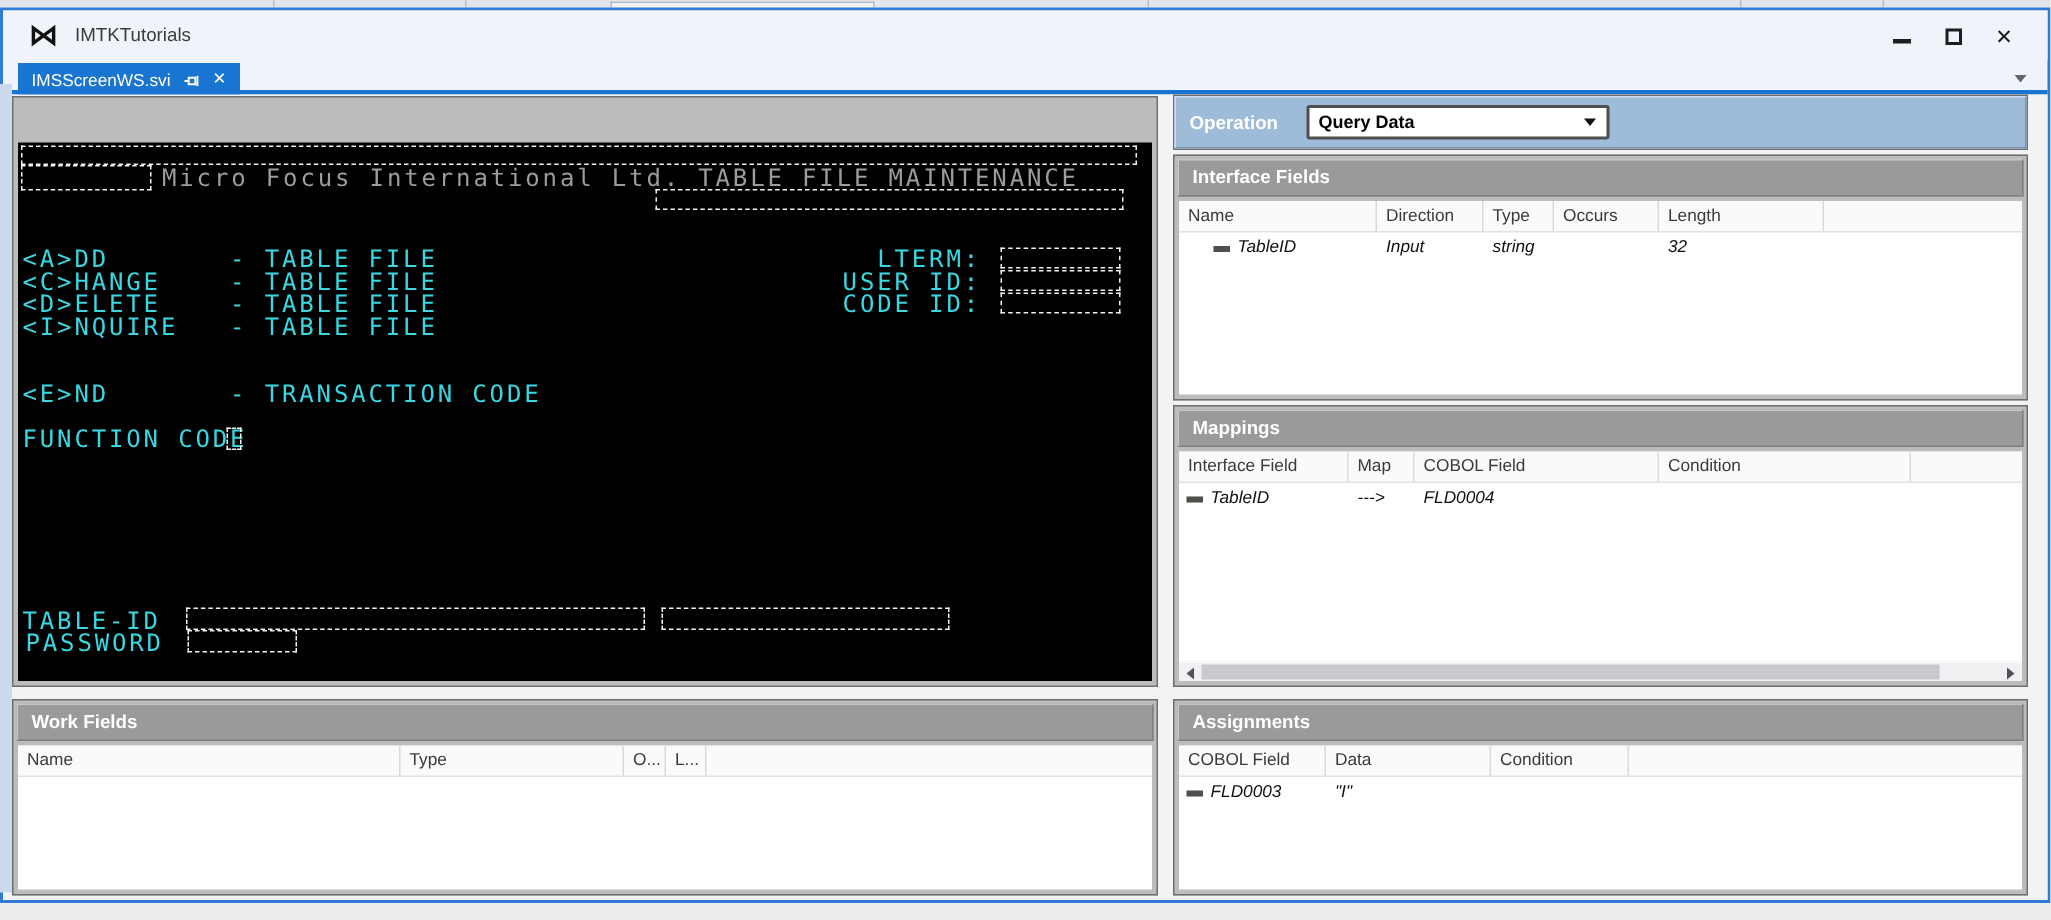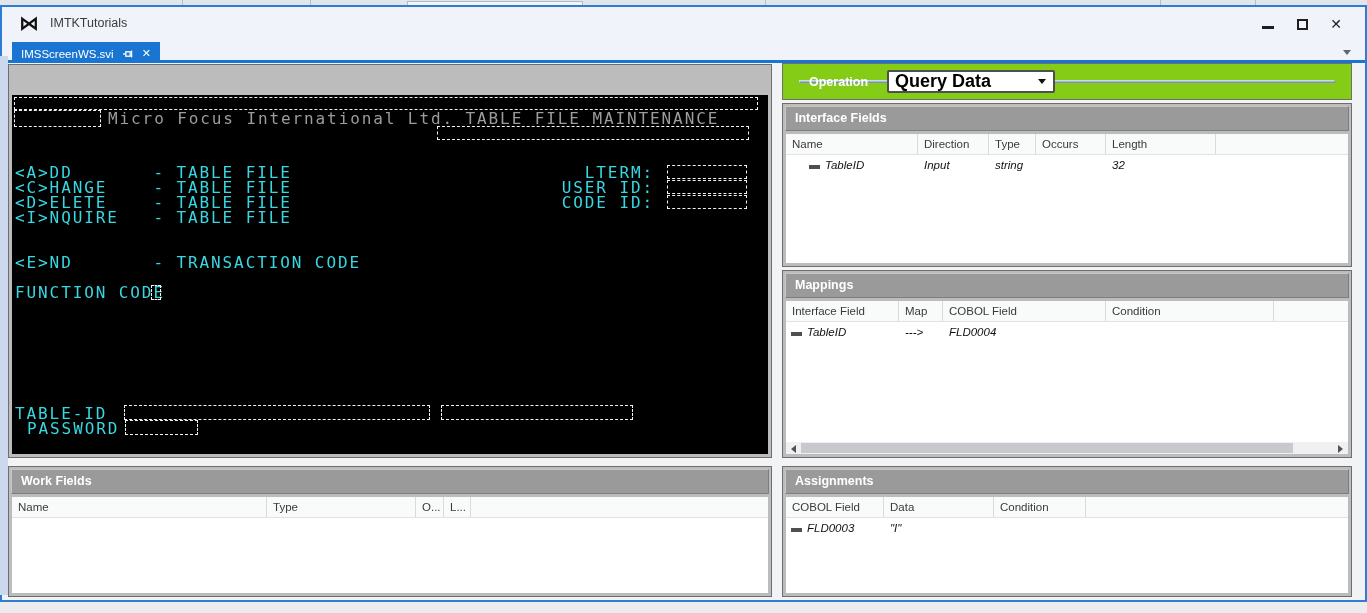--- a/index.html
+++ b/index.html
@@ -61,26 +61,26 @@
   .ghdr { display:flex; height:21px; background:#f9fafa; border-bottom:1px solid #e2e2e2; }
   .ghc { border-right:1px solid #d9dade; padding-left:6px; font-size:11.5px; line-height:20px;
          color:#3a3a3a; white-space:nowrap; overflow:hidden; }
   .ghc.fill { flex:1; border-right:none; }
   .grow { display:flex; height:20px; align-items:center; font-size:11.5px; color:#111; }
   .gc { padding-left:6px; white-space:nowrap; overflow:hidden;font-style:italic; }
   .ficon { display:inline-block; width:11px; height:4px; background:#f3f0e8;
            border:1px solid #504f4b; border-bottom:3px solid #504f4b; margin-right:5px; }
 
   
-  .opouter { position:absolute; background:#84cc16; border:1px solid #6e6e6e; padding:16px; }
+  .opouter { position:absolute; background:#f0abfc; border:1px solid #6e6e6e; padding:0; }
   .opbar { height:100%; background:#9fbbda; border:1px solid; border-color:#cbdaed #7d92aa #7d92aa #cbdaed;
            display:flex; align-items:center; }
   .oplabel { margin-left:9px; color:#fff; font-weight:bold; font-size:12.5px; width:70px; }
-  .combo { margin-left:8px; width:168px; height:23px; background:#fff; border:2px solid #4f4f4f;
-           border-radius:2px; font-weight:bold; font-size:18px; line-height:19px; padding-left:6px;
+  .combo { margin-left:8px; width:202px; height:23px; background:#fff; border:2px solid #4f4f4f;
+           border-radius:2px; font-weight:bold; font-size:12px; line-height:19px; padding-left:6px;
            position:relative; color:#000; }
   .combo-caret { position:absolute; right:7px; top:7px; width:0; height:0;
                  border-left:4px solid transparent; border-right:4px solid transparent;
                  border-top:5px solid #111; }
 
   
   .hscroll { position:absolute; left:3px; right:3px; bottom:3px; height:13px; background:#f0f0f2;
              border-top:1px solid #fff; }
   .sb-btn { position:absolute; top:0; width:15px; height:13px; display:flex; align-items:center; justify-content:center; }
   .sb-left { left:0; } .sb-right { right:0; }
@@ -165,21 +165,21 @@
 
       <div class="tt" style="left:3px;top:161px">&lt;E&gt;ND       - TRANSACTION CODE</div>
 
       <div class="tt" style="left:3px;top:191px">FUNCTION CODE</div>
       <div class="tf" style="left:139px;top:190px;width:10px;height:15px"></div>
 
       <div class="tt" style="left:3px;top:312px">TABLE-ID</div>
       <div class="tf" style="left:112px;top:310px;width:306px;height:15px"></div>
       <div class="tf" style="left:429px;top:310px;width:192px;height:15px"></div>
 
-      <div class="tt" style="left:15px;top:327px">PASSWORD</div>
+      <div class="tt" style="left:5px;top:327px">PASSWORD</div>
       <div class="tf" style="left:113px;top:325px;width:73px;height:15px"></div>
     </div>
   </div>
 
   <div class="panel" style="left:8px;top:466px;width:764px;height:131px">
     <div class="phdr">
       <span>Work Fields</span>
     </div>
     <div class="grid">
       <div class="ghdr">

